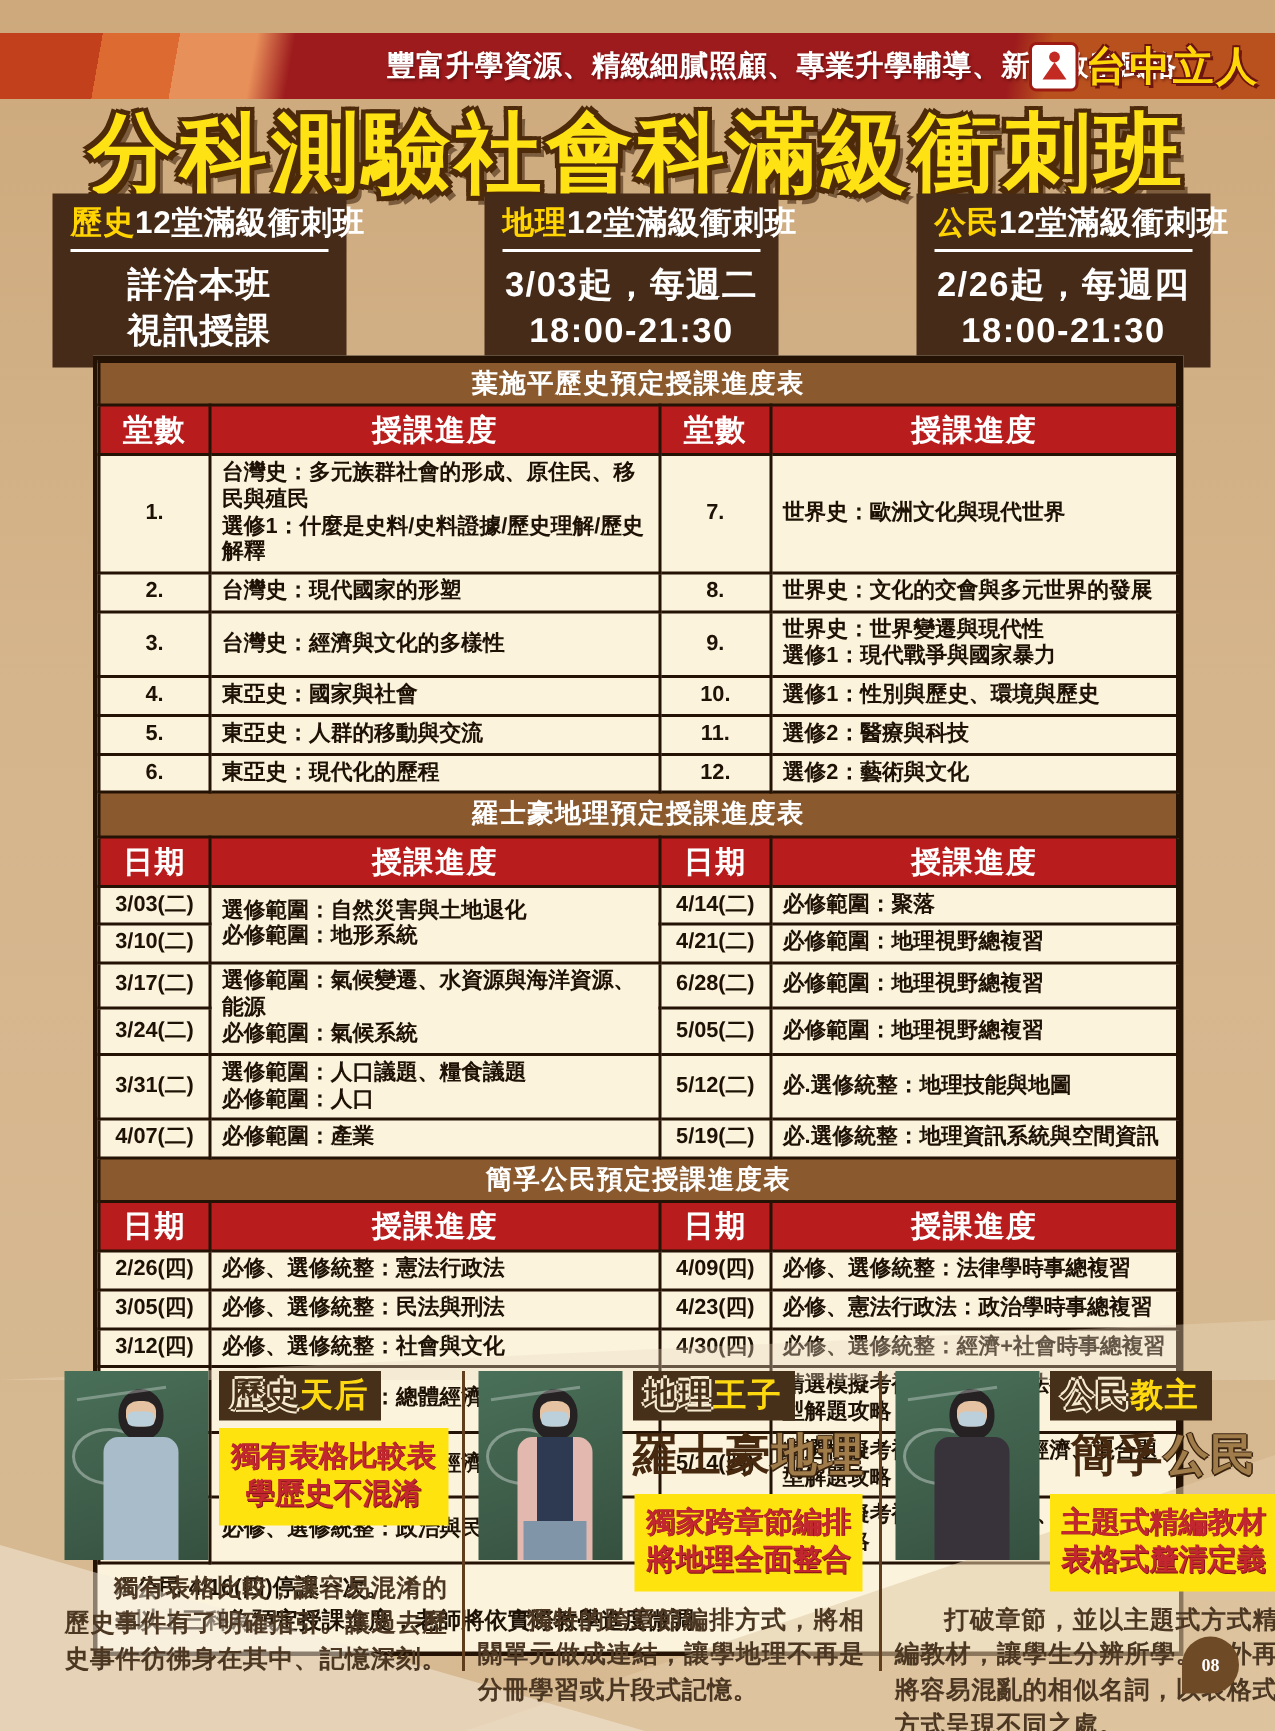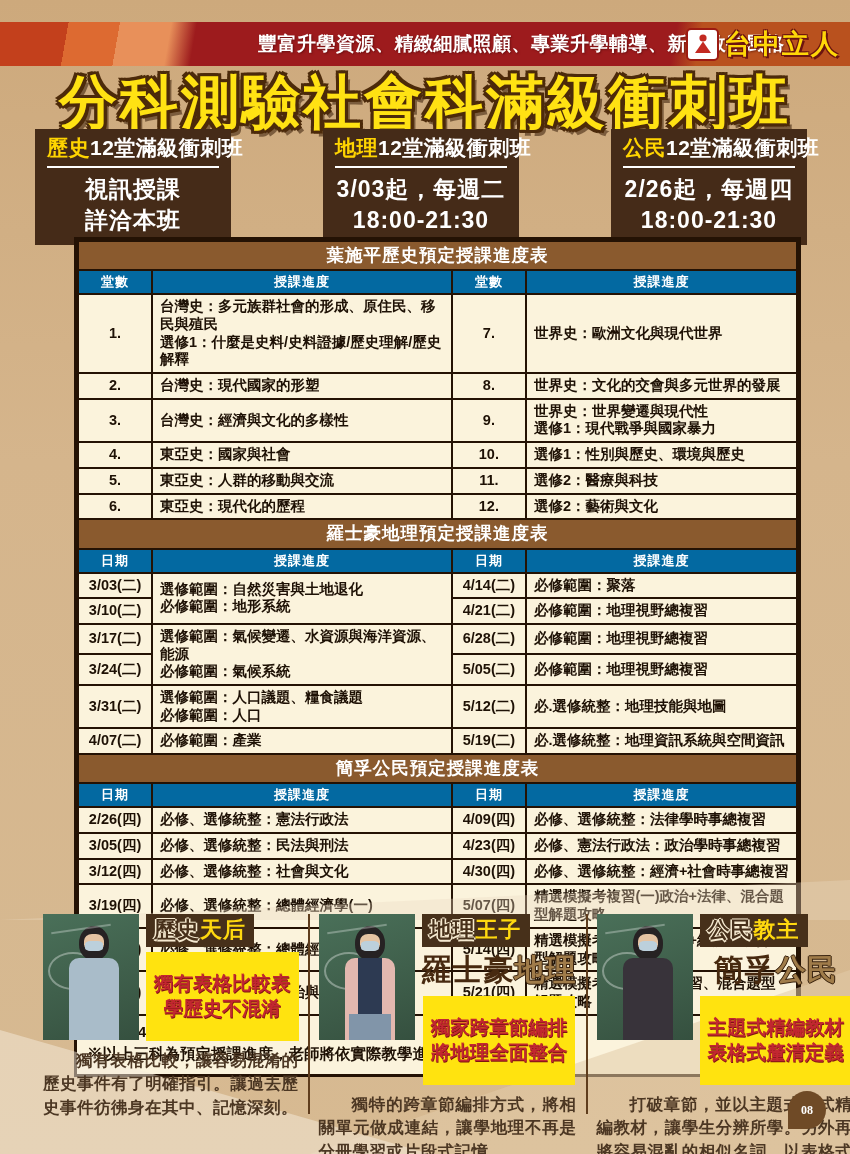--- a/index.html
+++ b/index.html
@@ -42,31 +42,31 @@
     text-shadow:-3px -3px 0 #4c2a0a, 3px -3px 0 #4c2a0a, -3px 3px 0 #4c2a0a, 3px 3px 0 #4c2a0a,
       -3px 0 0 #4c2a0a, 3px 0 0 #4c2a0a, 0 -3px 0 #4c2a0a, 0 3px 0 #4c2a0a, 5px 6px 0 rgba(55,28,6,.55); }
   
   .classes { position:absolute; top:129px; left:35px; width:772px; display:flex; justify-content:space-between; }
   .class-box { width:196px; background:#452b18; color:#fff; text-align:center; padding:5px 8px 9px; }
   .class-title { font-size:21px; font-weight:900; letter-spacing:.5px; padding-bottom:4px; margin:0 4px 6px;
     border-bottom:2px solid #ffffff; white-space:nowrap; }
   .class-title .subj { color:#ffd400; }
   .class-line { font-size:23px; font-weight:900; line-height:1.35; letter-spacing:1px; }
   
-  .sched { position:absolute; top:237px; left:62px; width:727px; border:3px solid #241204; background:#fbf3dc;margin-left:12px; }
+  .sched { position:absolute; top:237px; left:62px; width:727px; border:3px solid #241204; background:#fbf3dc; }
   .sched table { width:100%; border-collapse:collapse; table-layout:fixed; }
   .sched col.c-key { width:10.3%; } .sched col.c-val1 { width:41.7%; }
   .sched col.c-key2 { width:10.3%; } .sched col.c-val2 { width:37.7%; }
   .sched td, .sched th { border:2px solid #241204; }
   .sched td { background:#fbf3dc; color:#1e1105; font-size:14.5px; font-weight:bold;
     padding:3px 7px; line-height:1.22; white-space:pre-line; }
   .sched td.ctr { text-align:center; padding:3px 2px; white-space:nowrap; }
   .sched td.band { background:#8a5a2e; color:#ffffff; text-align:center; font-size:17.5px;
     font-weight:bold; padding:3px; letter-spacing:1px; white-space:nowrap; }
-  .sched th { background:#0369a1; color:#ffffff; font-size:13px; font-weight:bold; padding:2px; letter-spacing:1px; }
+  .sched th { background:#b91c1c; color:#ffffff; font-size:20px; font-weight:bold; padding:2px; letter-spacing:1px; }
   .notes { padding:5px 10px 8px; font-size:15.5px; font-weight:bold; color:#1e1105; line-height:1.45; }
   
   .teachers { position:absolute; top:914px; left:34px; width:782px; display:flex; height:200px; }
   .tcol { flex:1; padding:0 9px; }
   .tcol + .tcol { border-left:2px solid #5f3d1d; }
   .t-top { display:flex; gap:7px; }
   .photo { width:96px; height:126px; flex:none; position:relative; overflow:hidden;
     background:linear-gradient(160deg,#4a7059 0%,#3c5a47 70%,#35503f 100%); }
   .photo::before { content:""; position:absolute; left:5px; top:38px; width:46px; height:34px;
     border:2px solid rgba(255,255,255,.35); border-radius:50%; }
@@ -83,21 +83,21 @@
   .t-right { flex:1; display:flex; flex-direction:column; align-items:center; }
   .badge { align-self:flex-start; background:#47301a; padding:1px 8px 2px; font-size:22px; font-weight:900; letter-spacing:1px; white-space:nowrap; }
   .badge .bp { color:#47301a;
     text-shadow:-1.5px 0 0 #f6ead0, 1.5px 0 0 #f6ead0, 0 -1.5px 0 #f6ead0, 0 1.5px 0 #f6ead0; }
   .badge .bs { color:#ffd90f; }
   .tname { margin-top:3px; font-size:30px; font-weight:900; white-space:nowrap; letter-spacing:1px; }
   .tname .nm { color:#47290f; }
   .tname .ns { color:#a07c4a;
     text-shadow:-1px 0 0 #3a2410, 1px 0 0 #3a2410, 0 -1px 0 #3a2410, 0 1px 0 #3a2410; }
   .t-high { margin-top:5px; background:#ffe30f; color:#c22730; font-weight:900; font-size:19.5px;
-    line-height:1.3; text-align:center; padding:19px 8px; white-space:nowrap;
+    line-height:1.3; text-align:center; padding:7px 8px; white-space:nowrap;
     text-shadow:.5px .5px 0 #7d1212; }
   .t-body { margin-top:8px; font-size:16.5px; font-weight:bold; color:#4c3723; line-height:1.42;
     text-indent:2em; text-align:justify; letter-spacing:.5px; }
   
   .wedge1 { position:absolute; left:0; top:1030px; width:430px; height:124px;
     background:rgba(246,236,220,.5); clip-path:polygon(0 0,100% 100%,0 100%); }
   .wedge2 { position:absolute; right:0; top:970px; width:540px; height:184px;
     background:rgba(226,202,168,.55); clip-path:polygon(100% 0,100% 100%,0 100%); }
   .wedge3 { position:absolute; left:0; top:880px; width:850px; height:40px;
     background:rgba(235,219,196,.35); clip-path:polygon(0 100%,100% 0,100% 100%); }
@@ -122,22 +122,22 @@
       </span>
       <span class="brand-text">台中立人</span>
     </div>
   </div>
 
   <div class="main-title">分科測驗社會科滿級衝刺班</div>
 
   <div class="classes">
     <div class="class-box">
       <div class="class-title"><span class="subj">歷史</span><span>12堂滿級衝刺班</span></div>
+      <div class="class-line">詳洽本班</div>
       <div class="class-line">視訊授課</div>
-      <div class="class-line">詳洽本班</div>
     </div>
     <div class="class-box">
       <div class="class-title"><span class="subj">地理</span><span>12堂滿級衝刺班</span></div>
       <div class="class-line">3/03起，每週二</div>
       <div class="class-line">18:00-21:30</div>
     </div>
     <div class="class-box">
       <div class="class-title"><span class="subj">公民</span><span>12堂滿級衝刺班</span></div>
       <div class="class-line">2/26起，每週四</div>
       <div class="class-line">18:00-21:30</div>

